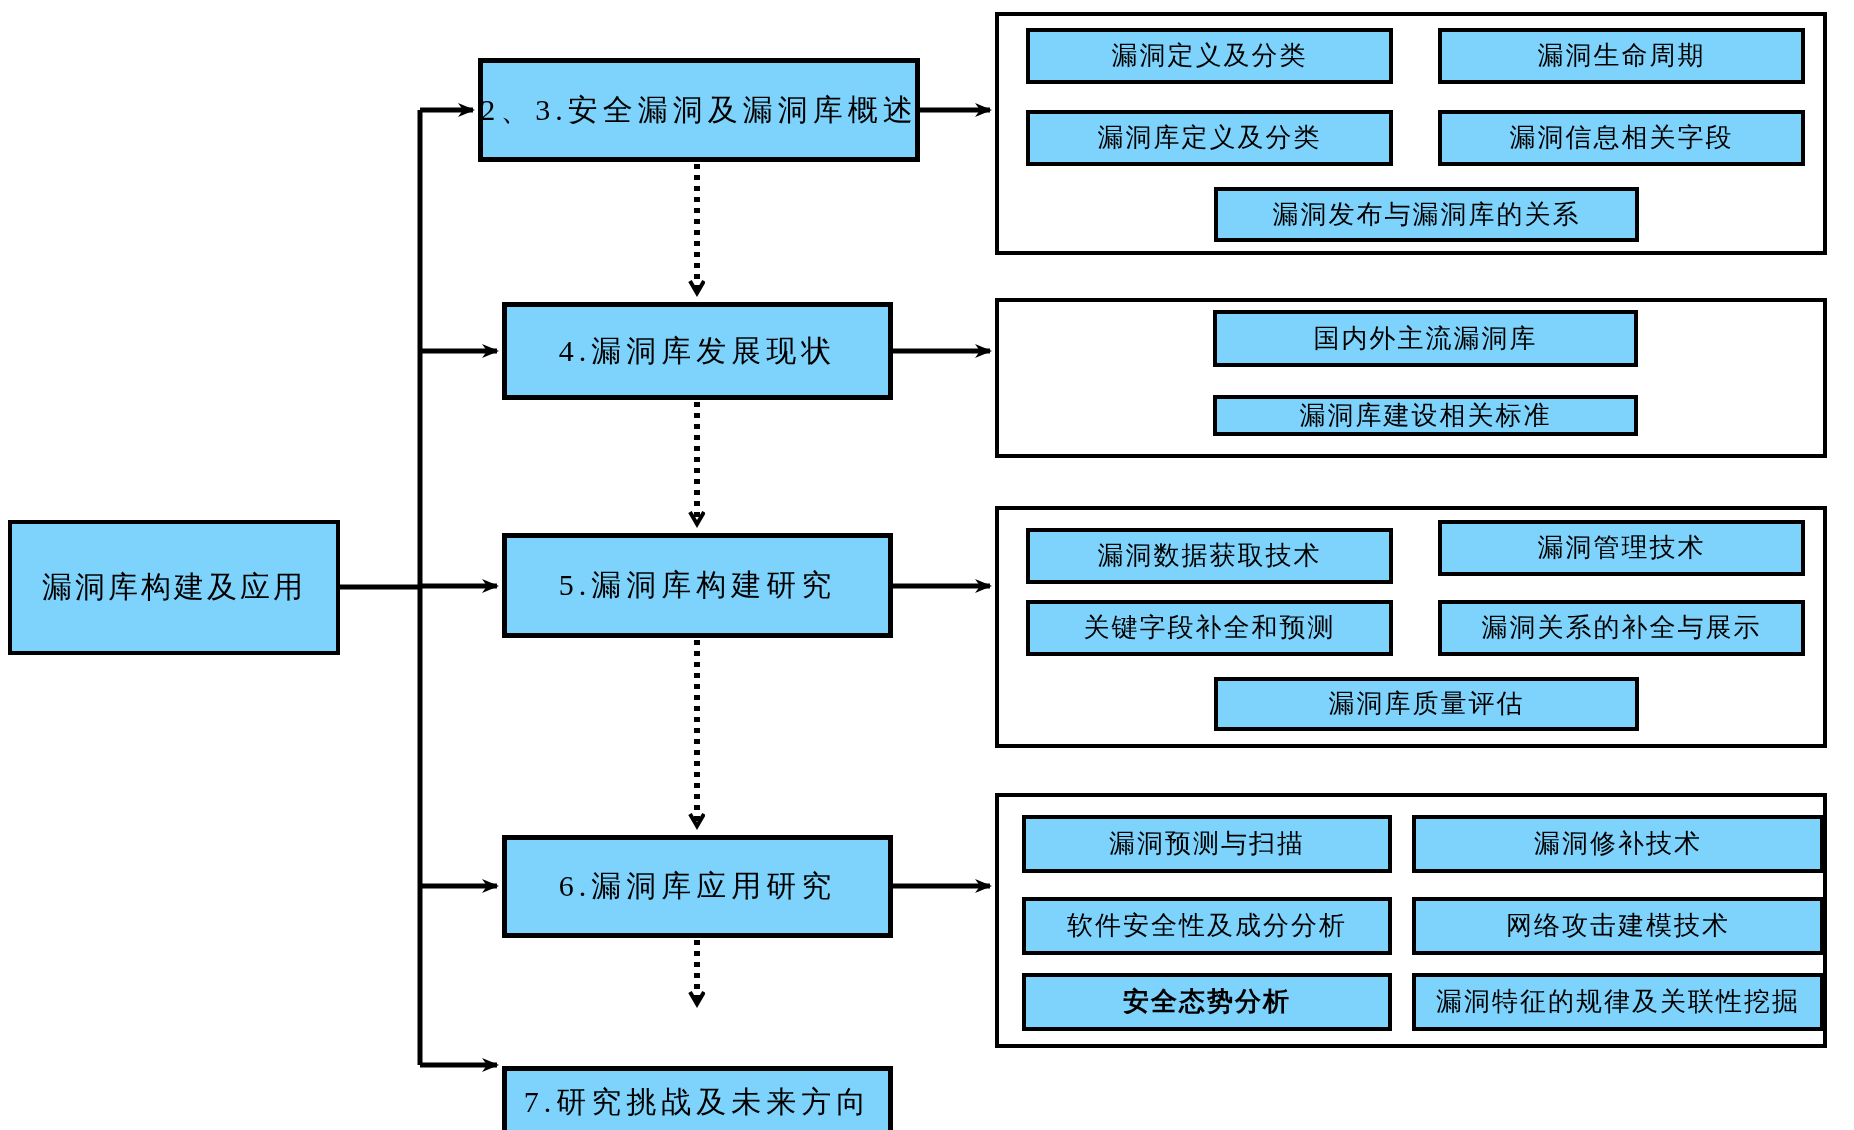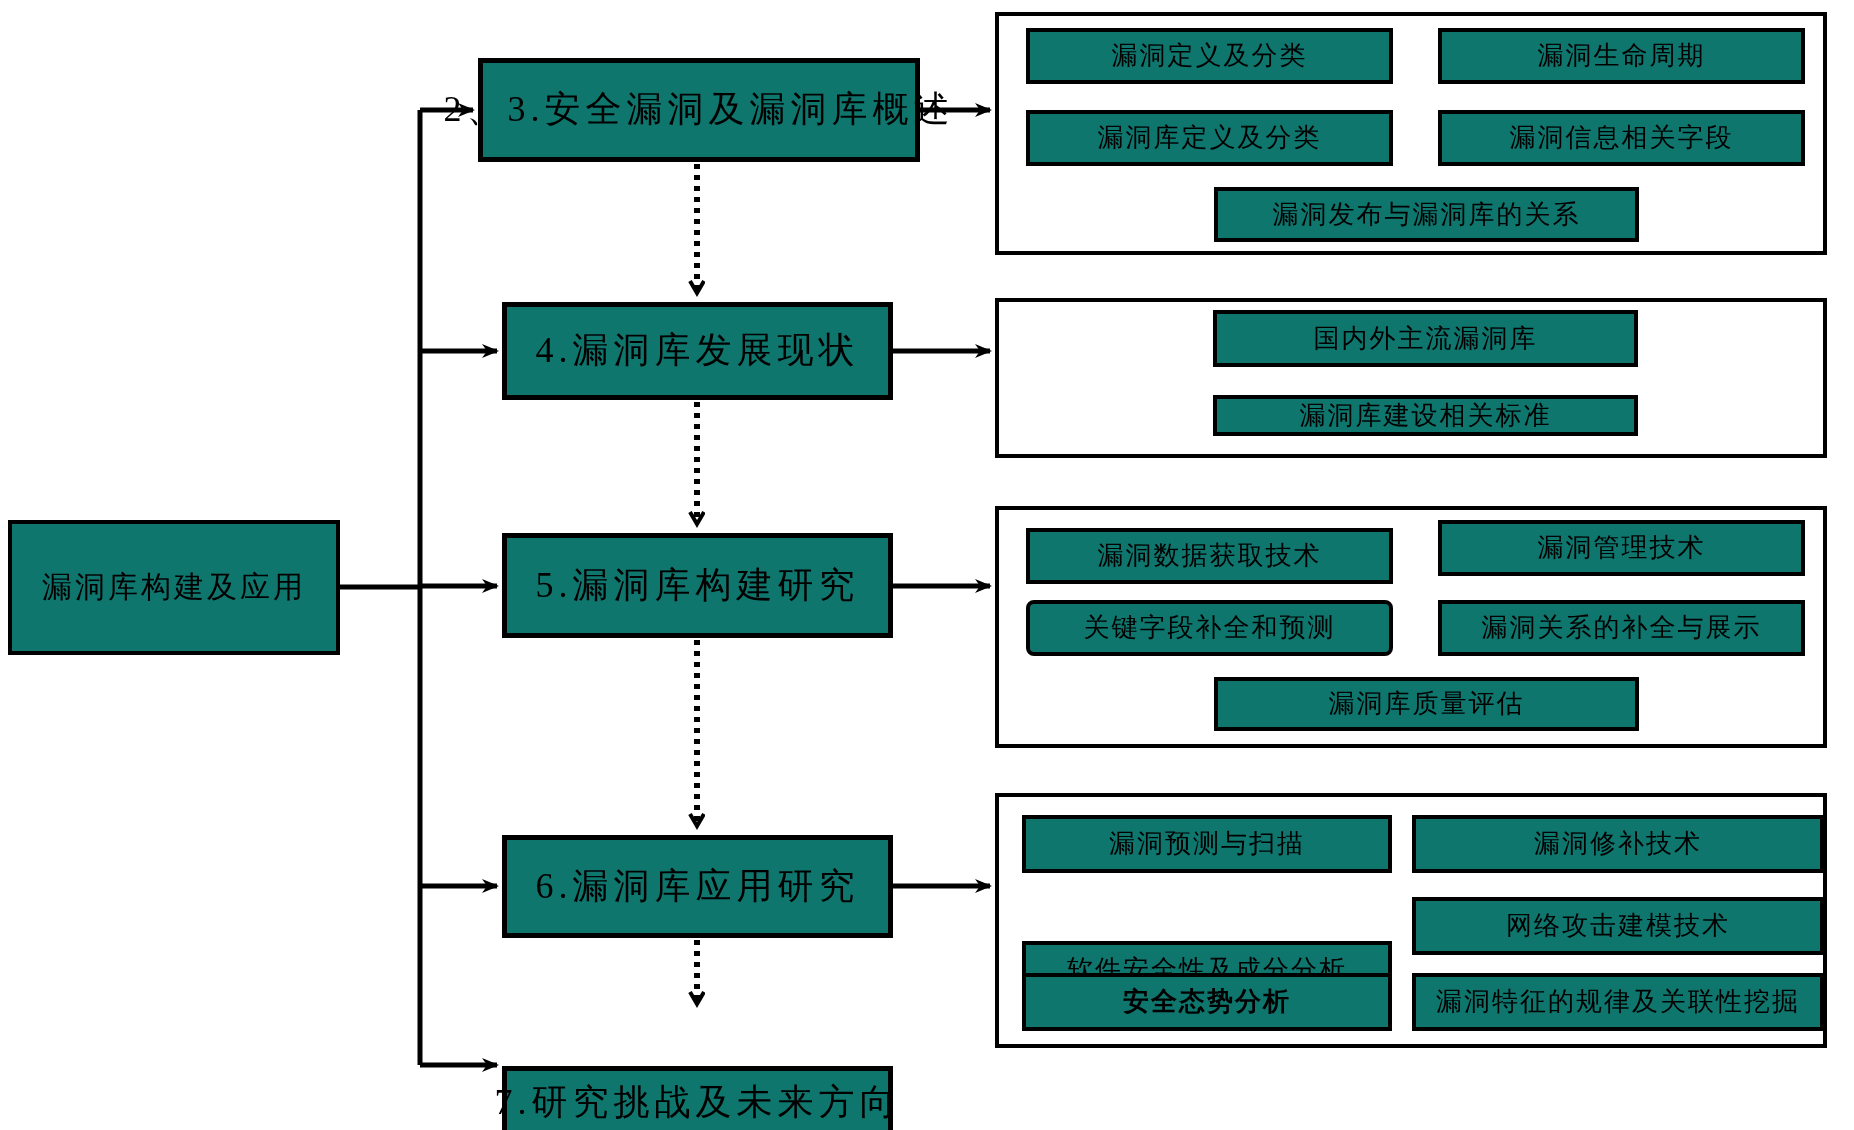--- a/index.html
+++ b/index.html
@@ -8,37 +8,37 @@
     width: 1854px;
     height: 1130px;
     background: #ffffff;
     font-family: "Liberation Serif", "DejaVu Serif", serif;
     color: #000000;
     overflow: hidden;
   }
   .box {
     position: absolute;
     box-sizing: border-box;
-    background: #0f766e;
+    background: #7dd3fc;
     border: 4px solid #000000;
     display: flex;
     align-items: center;
     justify-content: center;
     text-align: center;
     line-height: 1.15;
     white-space: nowrap;
   }
   .root-box {
     border-width: 4px;
     font-size: 30px;
     letter-spacing: 3px;
   }
   .chapter-box {
     border-width: 5px;
-    font-size: 36px;
+    font-size: 30px;
     letter-spacing: 5px;
   }
   .group-box {
     border-width: 4px;
     background: #ffffff;
   }
   .topic-box {
     border-width: 4px;
     font-size: 26px;
     letter-spacing: 2px;
@@ -99,25 +99,25 @@
   <div class="box topic-box" style="left:1438px; top:110px; width:367px; height:56px;">漏洞信息相关字段</div>
   <div class="box topic-box" style="left:1214px; top:187px; width:425px; height:55px;">漏洞发布与漏洞库的关系</div>
 
   <div class="box group-box" style="left:995px; top:298px; width:832px; height:160px;"></div>
   <div class="box topic-box" style="left:1213px; top:310px; width:425px; height:57px;">国内外主流漏洞库</div>
   <div class="box topic-box" style="left:1213px; top:395px; width:425px; height:41px;">漏洞库建设相关标准</div>
 
   <div class="box group-box" style="left:995px; top:506px; width:832px; height:242px;"></div>
   <div class="box topic-box" style="left:1026px; top:528px; width:367px; height:56px;">漏洞数据获取技术</div>
   <div class="box topic-box" style="left:1438px; top:520px; width:367px; height:56px;">漏洞管理技术</div>
-  <div class="box topic-box" style="left:1026px; top:600px; width:367px; height:56px;border-radius:8px;">关键字段补全和预测</div>
+  <div class="box topic-box" style="left:1026px; top:600px; width:367px; height:56px;">关键字段补全和预测</div>
   <div class="box topic-box" style="left:1438px; top:600px; width:367px; height:56px;">漏洞关系的补全与展示</div>
   <div class="box topic-box" style="left:1214px; top:677px; width:425px; height:54px;">漏洞库质量评估</div>
 
   <div class="box group-box" style="left:995px; top:793px; width:832px; height:255px;"></div>
   <div class="box topic-box" style="left:1022px; top:815px; width:370px; height:58px;">漏洞预测与扫描</div>
   <div class="box topic-box" style="left:1412px; top:815px; width:412px; height:58px;">漏洞修补技术</div>
-  <div class="box topic-box" style="left:1022px; top:897px; width:370px; height:58px;margin-top:44px;">软件安全性及成分分析</div>
+  <div class="box topic-box" style="left:1022px; top:897px; width:370px; height:58px;">软件安全性及成分分析</div>
   <div class="box topic-box" style="left:1412px; top:897px; width:412px; height:58px;">网络攻击建模技术</div>
   <div class="box topic-box" style="left:1022px; top:973px; width:370px; height:58px;font-weight:bold;">安全态势分析</div>
   <div class="box topic-box" style="left:1412px; top:973px; width:412px; height:58px;">漏洞特征的规律及关联性挖掘</div>
 
 </div>
 
 </body></html>

